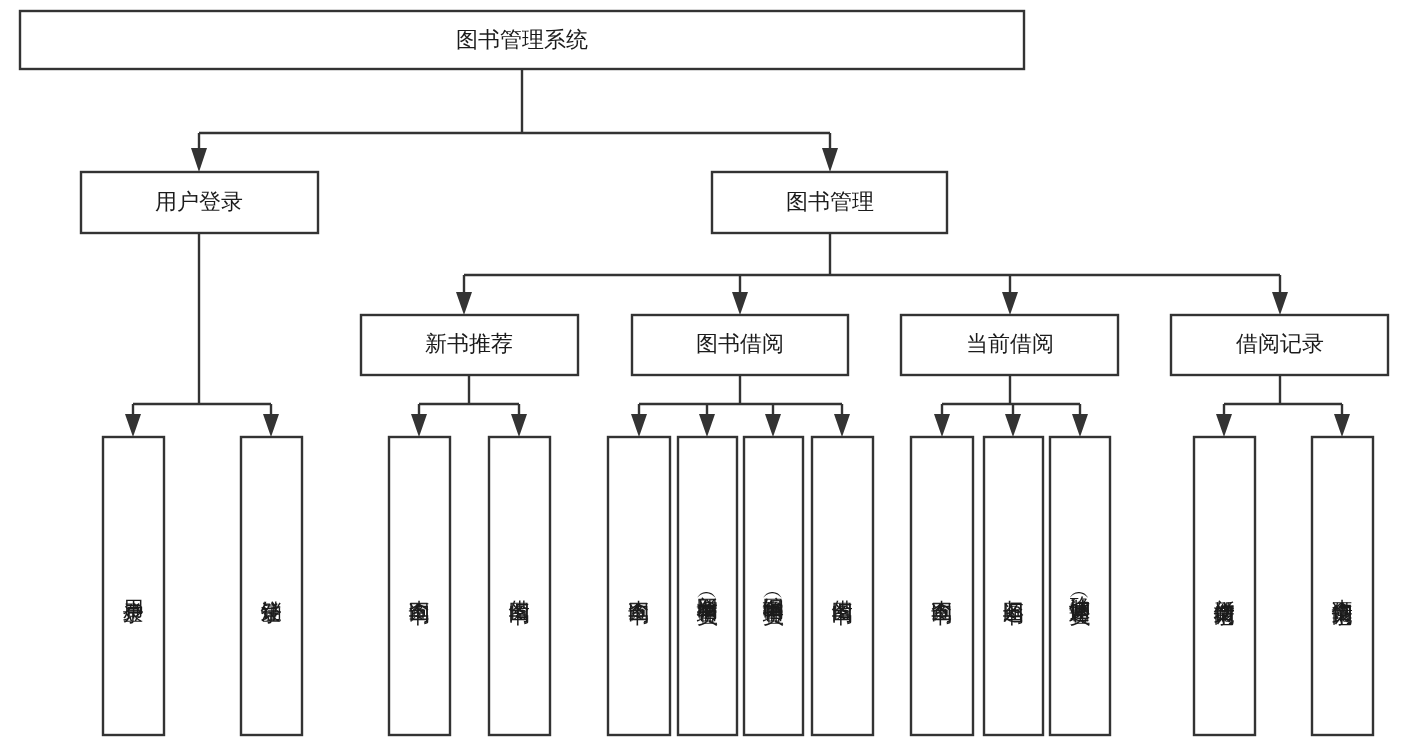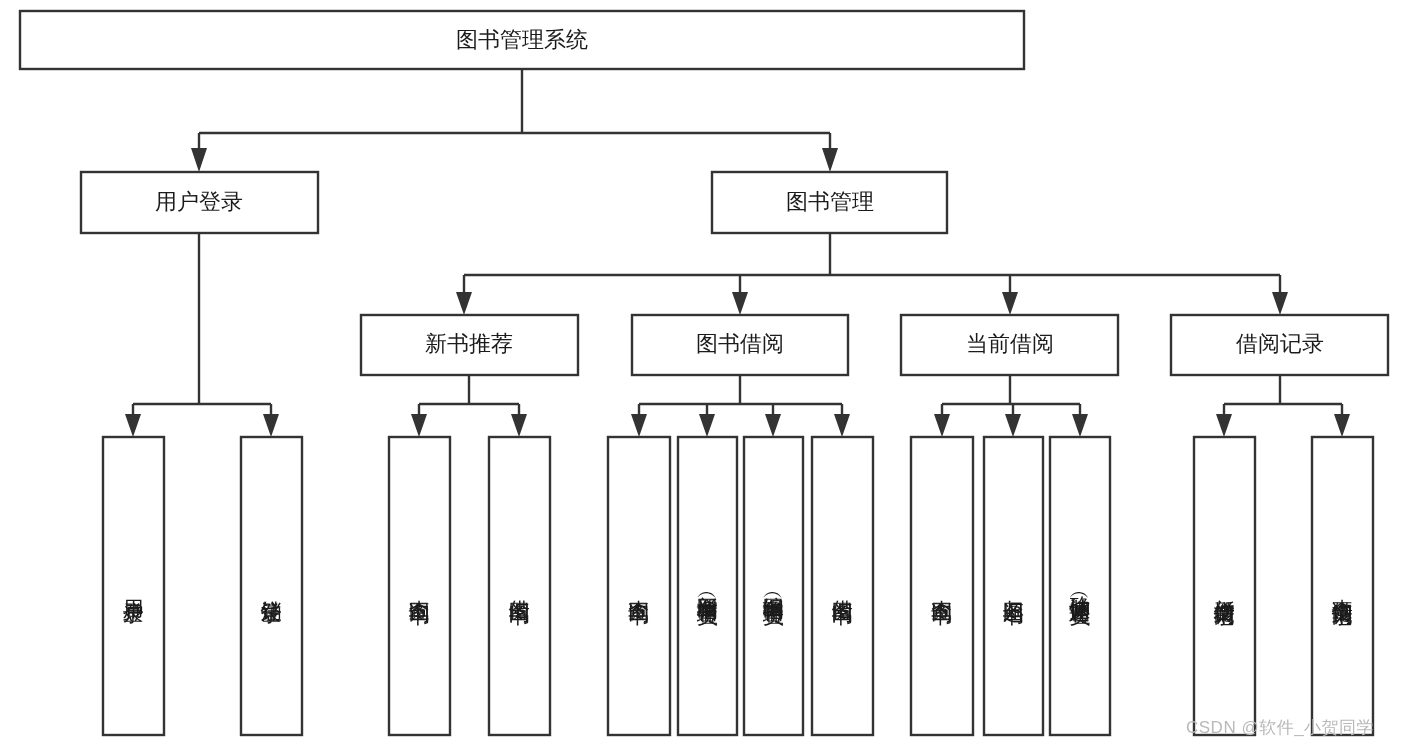--- a/index.html
+++ b/index.html
@@ -224,15 +224,14 @@
   <div class="leaf-label" style="left:747px; top:440px; width:53px; height:292px;">编辑图书（管理员）</div>
   <div class="leaf-label" style="left:815px; top:440px; width:55px; height:292px;">借阅图书</div>
 
   <div class="leaf-label" style="left:914px; top:440px; width:56px; height:292px;">查询图书</div>
   <div class="leaf-label" style="left:987px; top:440px; width:53px; height:292px;">归还图书</div>
   <div class="leaf-label" style="left:1053px; top:440px; width:54px; height:292px;">确认归还（管理员）</div>
 
   <div class="leaf-label" style="left:1197px; top:440px; width:55px; height:292px;">新增借阅记录</div>
   <div class="leaf-label" style="left:1315px; top:440px; width:55px; height:292px;">查询借阅记录</div>
 
-  <div class="watermark">CSDN @软件_小贺同学</div>
 
 </div>
 
 </body></html>

